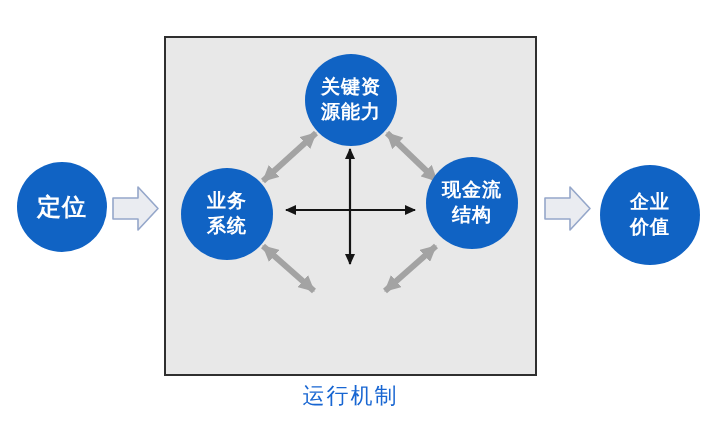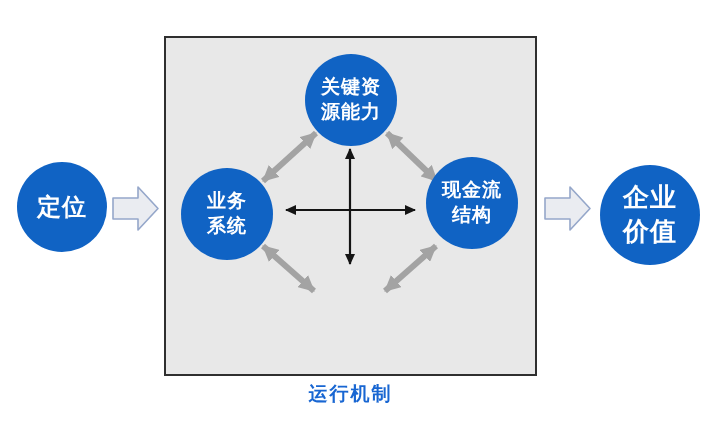--- a/index.html
+++ b/index.html
@@ -48,27 +48,27 @@
     font-size:19px;
     line-height:1.3;
     white-space:pre-line;
     letter-spacing:1px;
   }
   .node-positioning{left:17px;top:162px;width:90px;height:90px;font-size:24px;}
   .node-top{left:305px;top:54px;width:92px;height:92px;}
   .node-left{left:181px;top:168px;width:92px;height:92px;}
   .node-right{left:426px;top:157px;width:92px;height:92px;}
   .node-bottom{left:303px;top:276px;width:92px;height:92px;}
-  .node-value{left:600px;top:165px;width:100px;height:100px;font-size:26px;}
+  .node-value{left:600px;top:165px;width:100px;height:100px;font-size:19px;}
   .box-caption{
     position:absolute;
     left:164px;top:381px;width:373px;
     text-align:center;
-    font-size:19px;
-    font-weight:bold;
+    font-size:22px;
+    font-weight:normal;
     color:var(--title-blue);
     letter-spacing:2px;
   }
 </style>
 </head>
 <body>
 
 <div class="stage">
 
   <div class="mech-box"></div>

